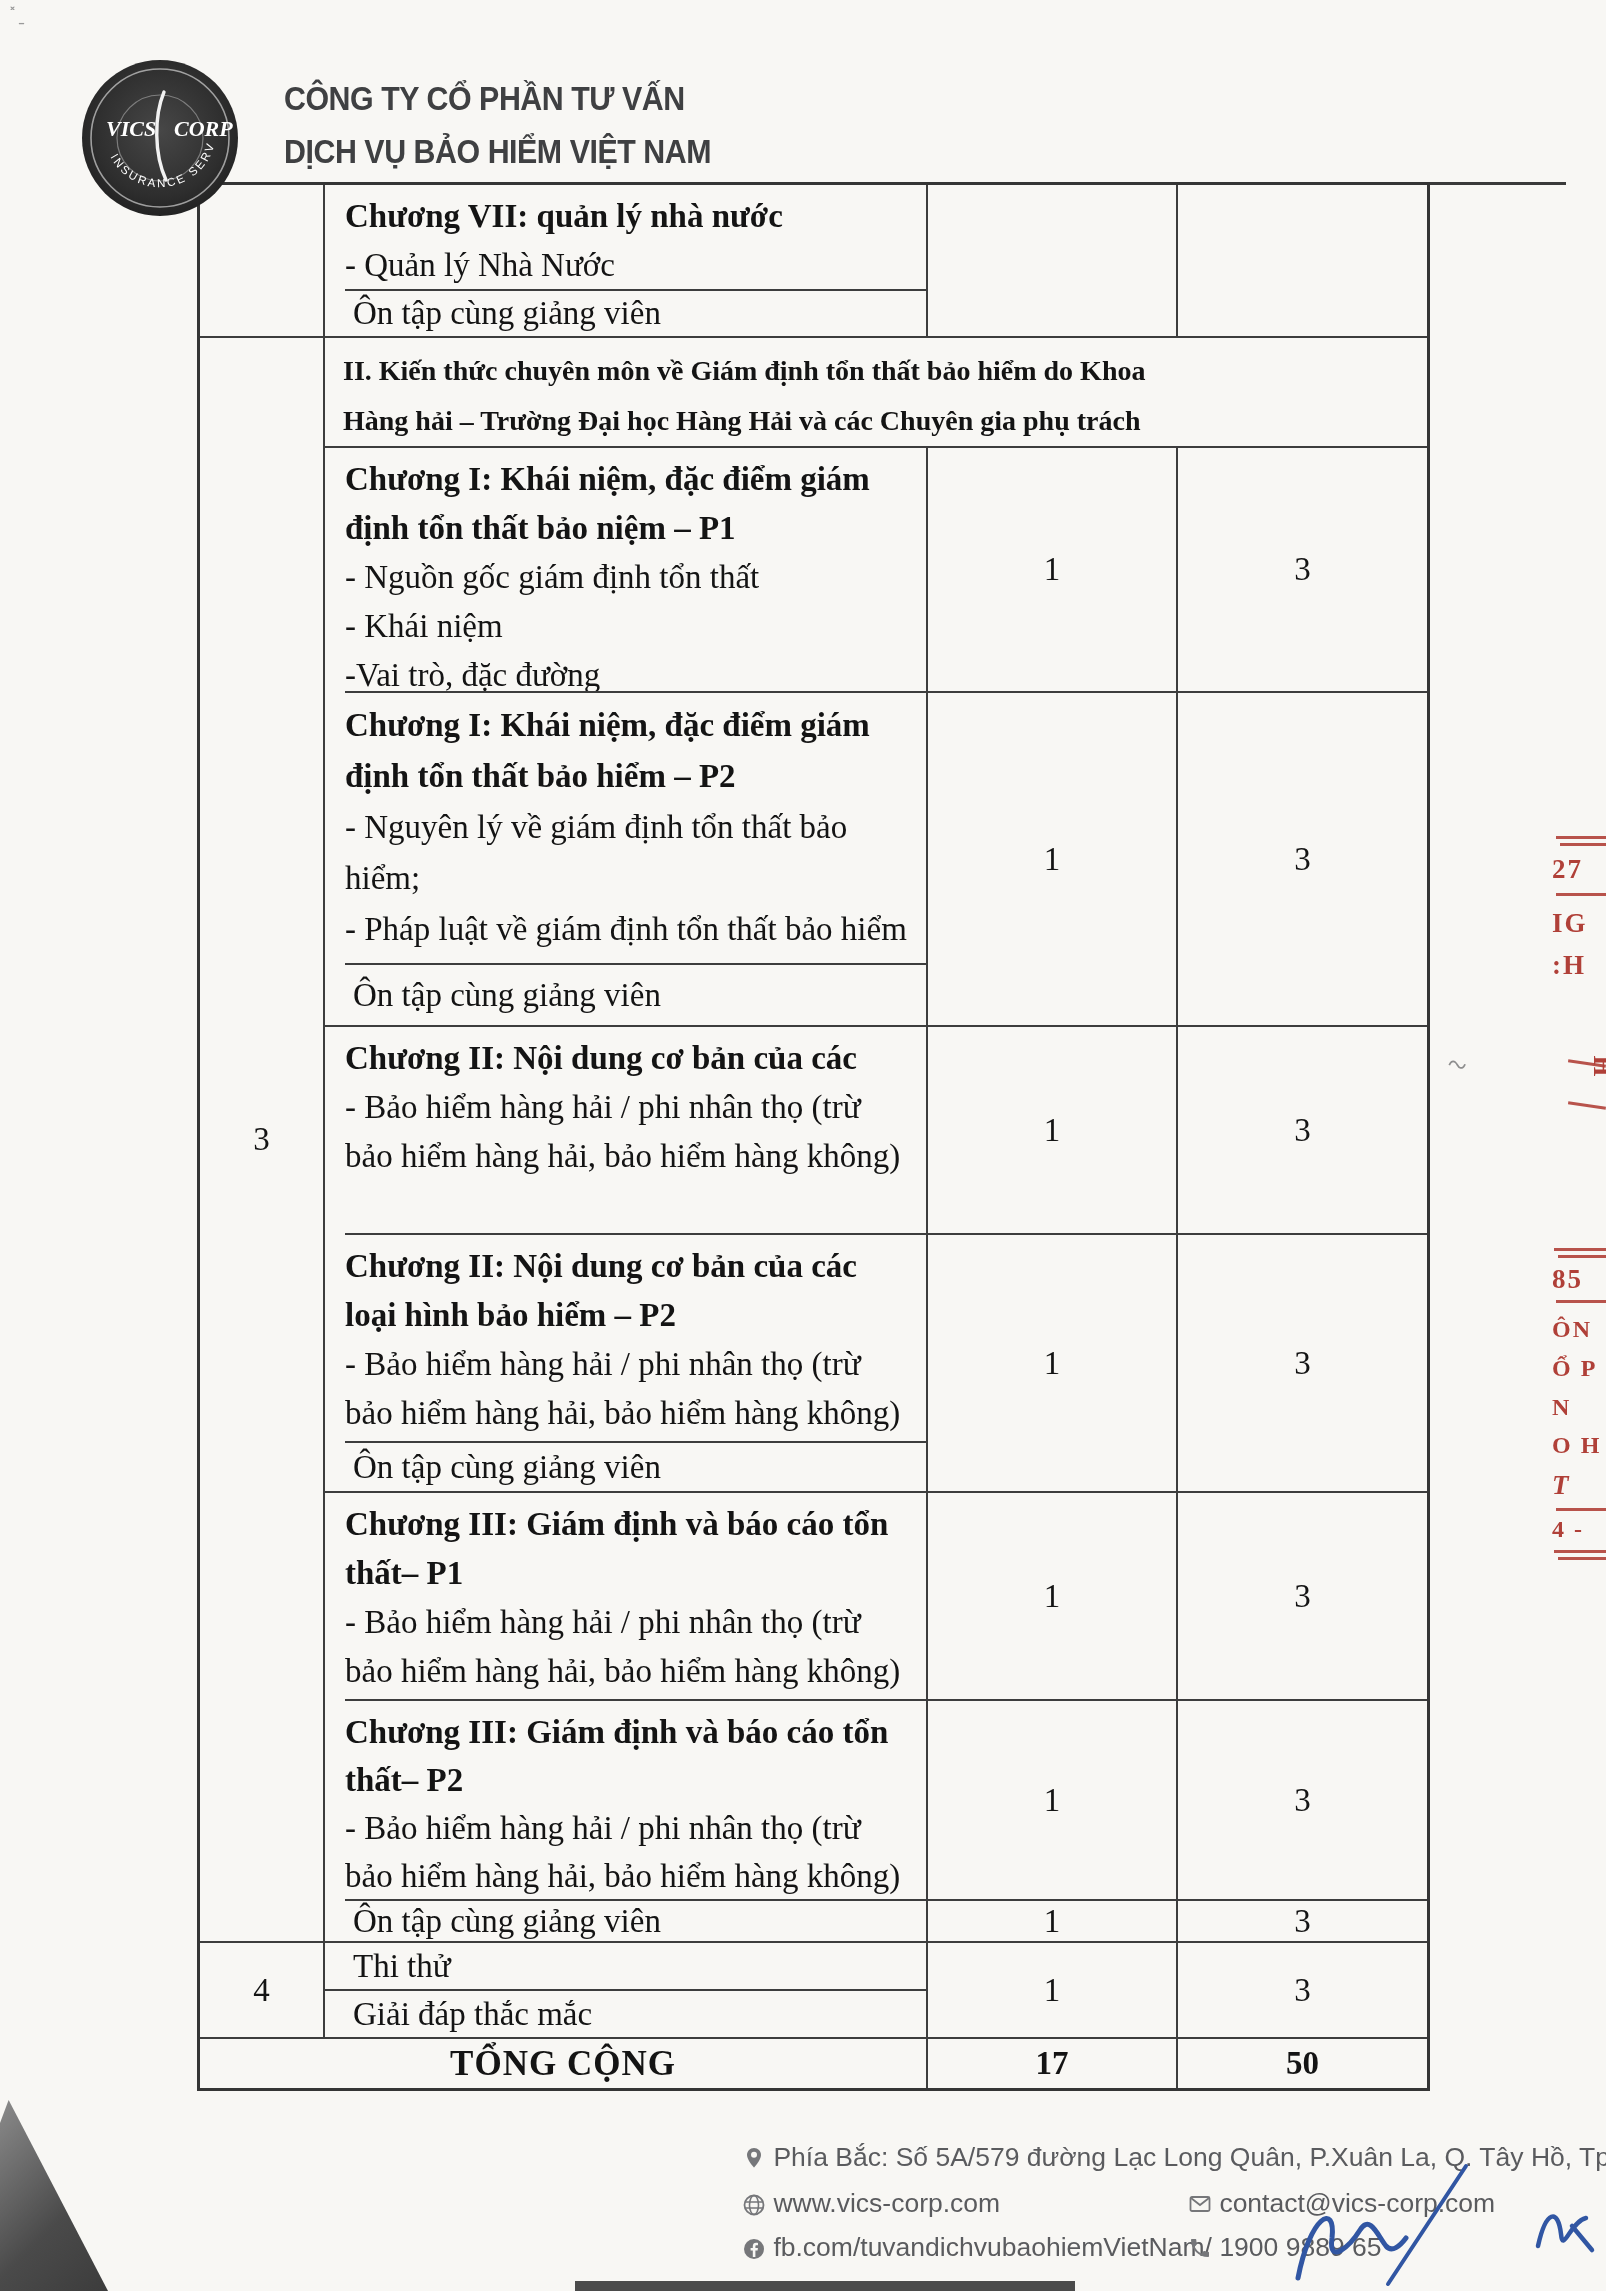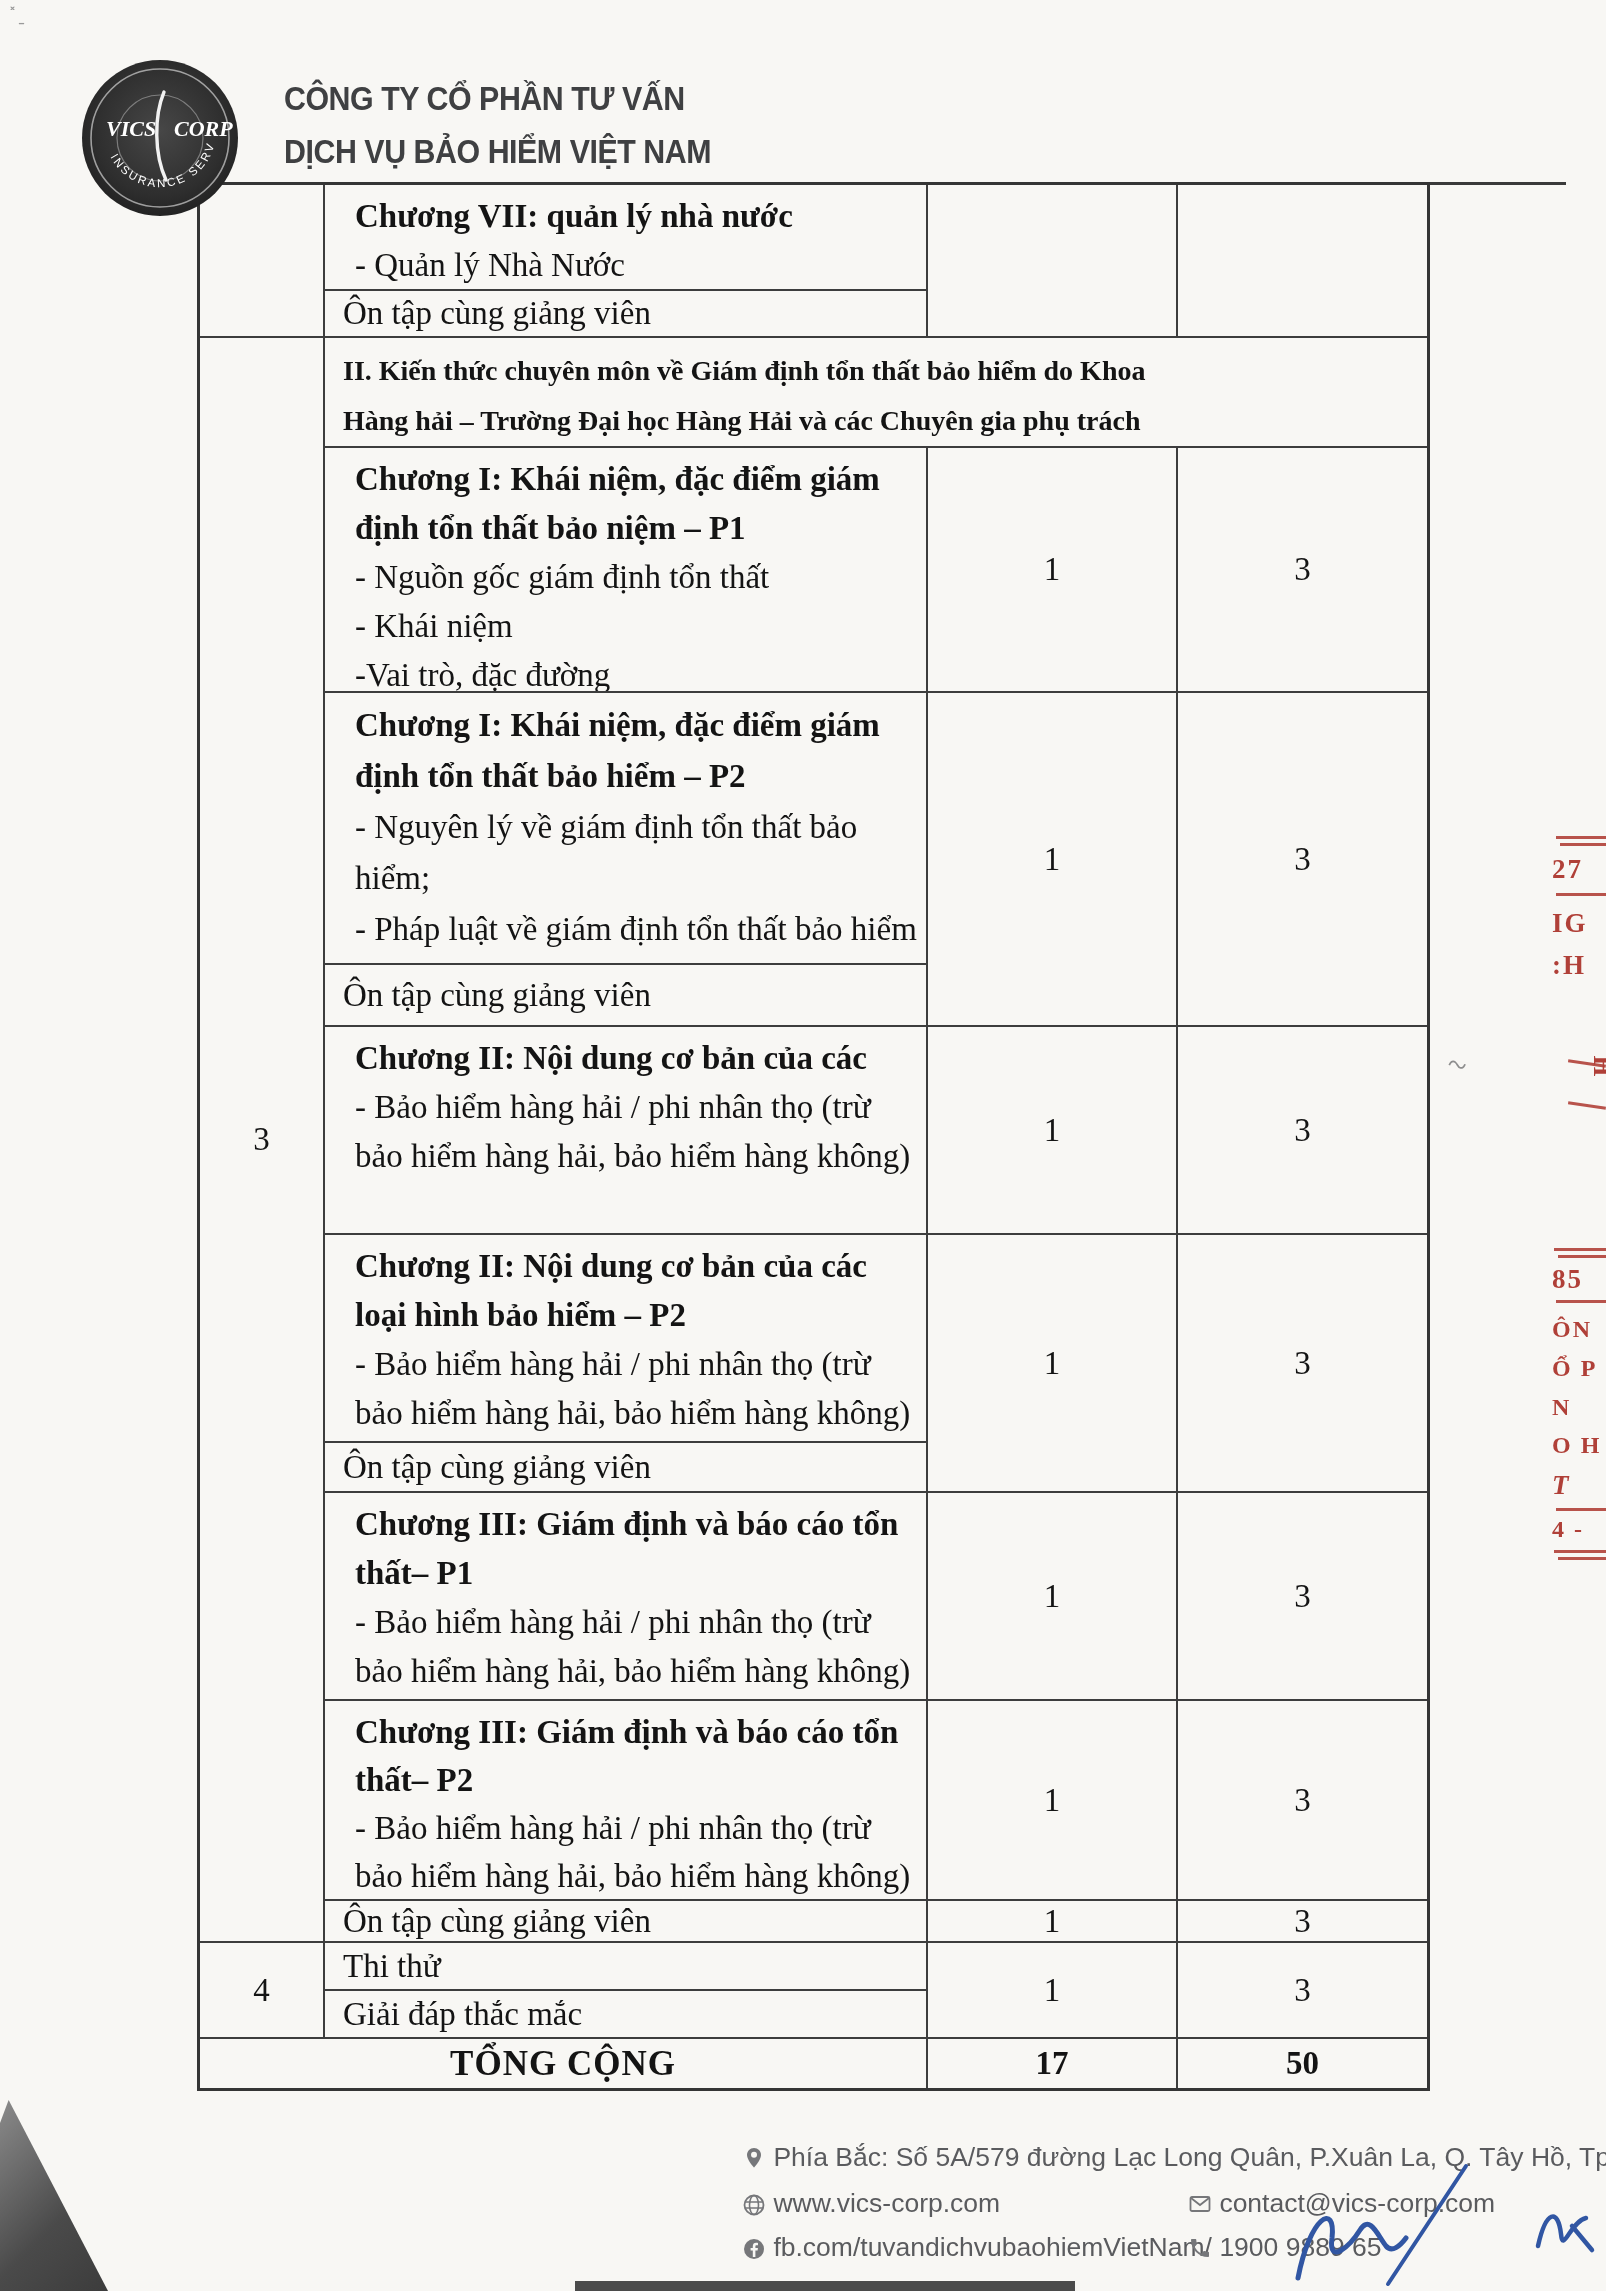--- a/index.html
+++ b/index.html
@@ -17,25 +17,25 @@
   
   #tbl{left:197px;top:182px;width:1233px;height:1909px;border:3px solid #353535;
        display:grid;box-sizing:border-box;
        grid-template-columns:125px 603px 250px 249px;
        grid-template-rows:106px 47px 110px 245px 272px 62px 208px 208px 50px 208px 200px 42px 48px 48px 49px;
        color:#141414;font-size:33px;z-index:2;}
   .cell{border-right:2px solid #3d3d3d;border-bottom:2px solid #3d3d3d;
         box-sizing:border-box;overflow:hidden;}
   .lastcol{border-right:none;}
   .lastrow{border-bottom:none;}
-  .lines{padding:7px 8px 0 30px;line-height:49px;}
+  .lines{padding:7px 8px 0 0;line-height:49px;margin-left:20px;}
   .lines .b{font-weight:bold;}
   .tall .ln{line-height:51px;}
   .short .ln{line-height:48px;}
-  .ontap{display:flex;align-items:center;padding-left:18px;}
+  .ontap{display:flex;align-items:center;padding-left:28px;}
   .num{display:flex;align-items:center;justify-content:center;}
   .sechead{font-weight:bold;padding:8px 8px 0 18px;line-height:50px;font-size:28px;}
   .totalcell{display:flex;align-items:center;justify-content:center;font-weight:bold;
              font-size:35px;letter-spacing:1px;}
   .bold-num{font-weight:bold;}
 
   
   .stamp{color:#b04038;font-family:"Liberation Serif",serif;font-weight:bold;
          font-size:27px;letter-spacing:2px;left:1552px;width:60px;z-index:6;
          white-space:nowrap;}

